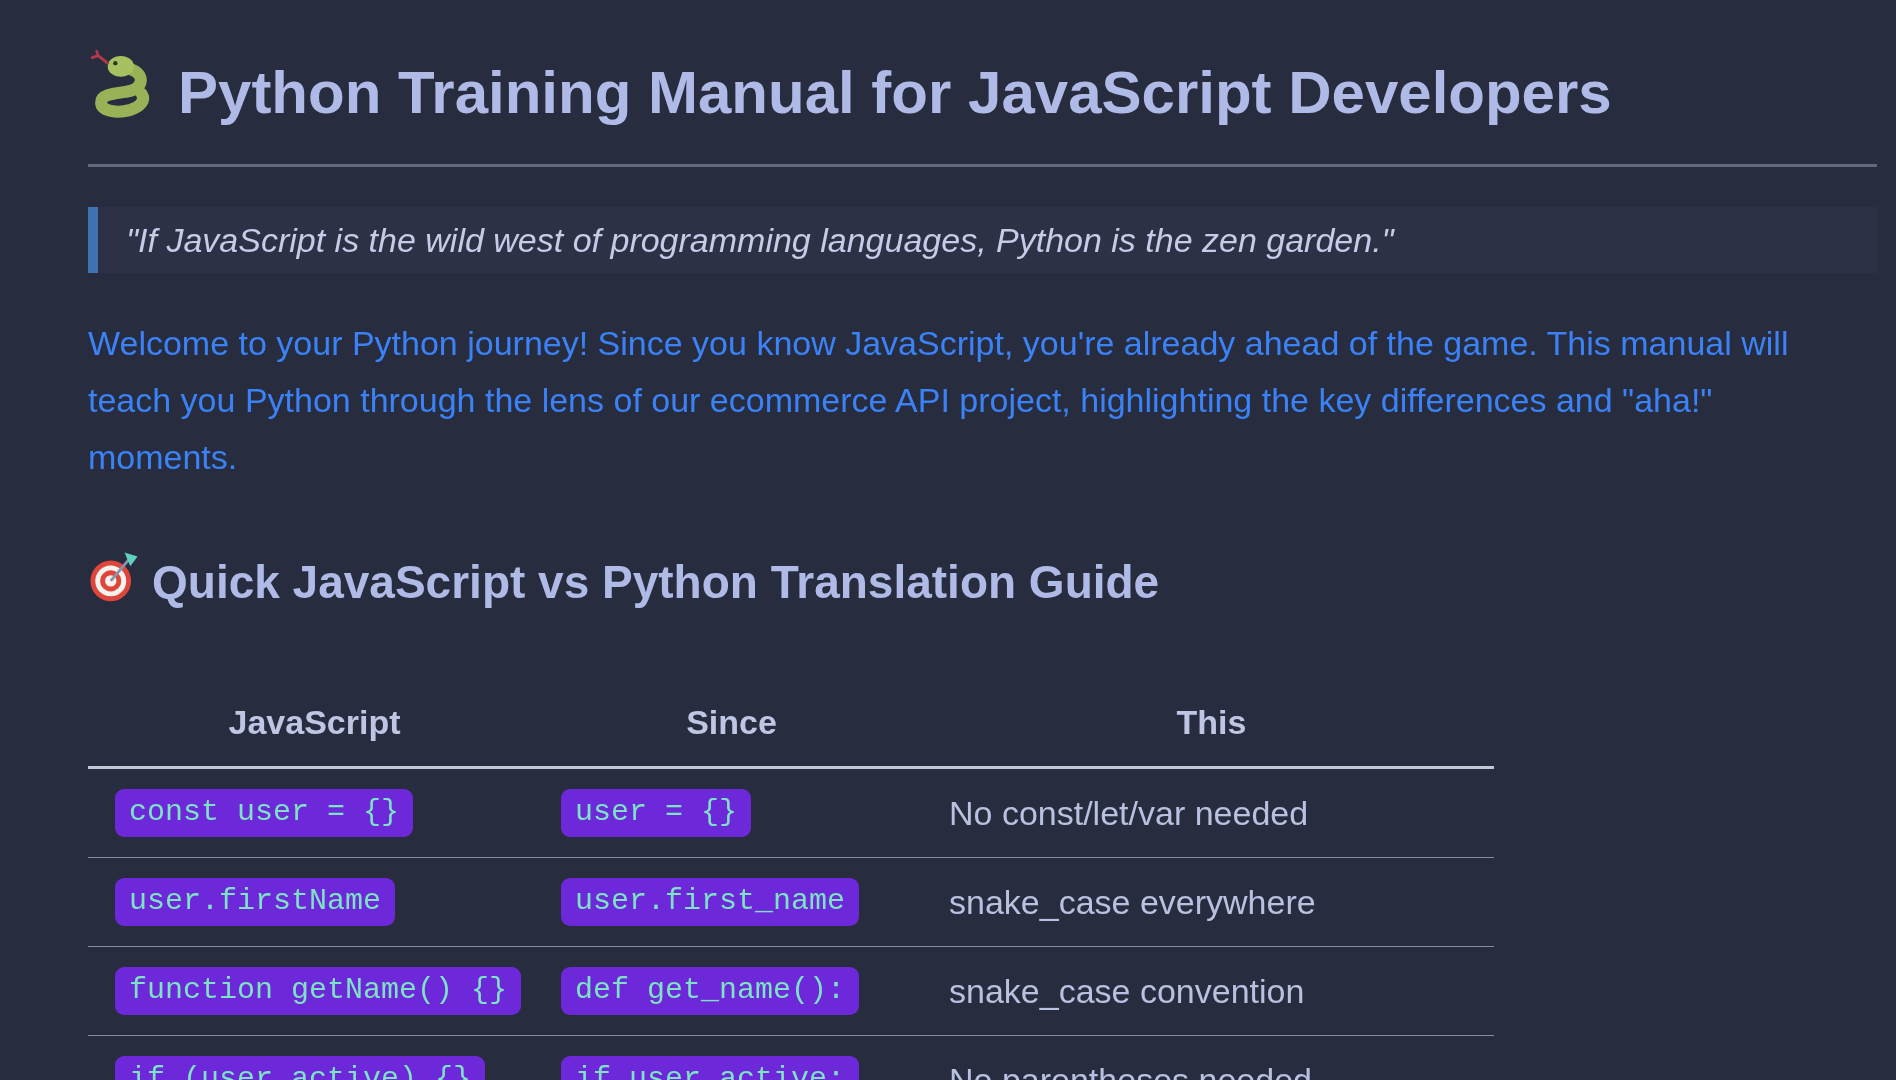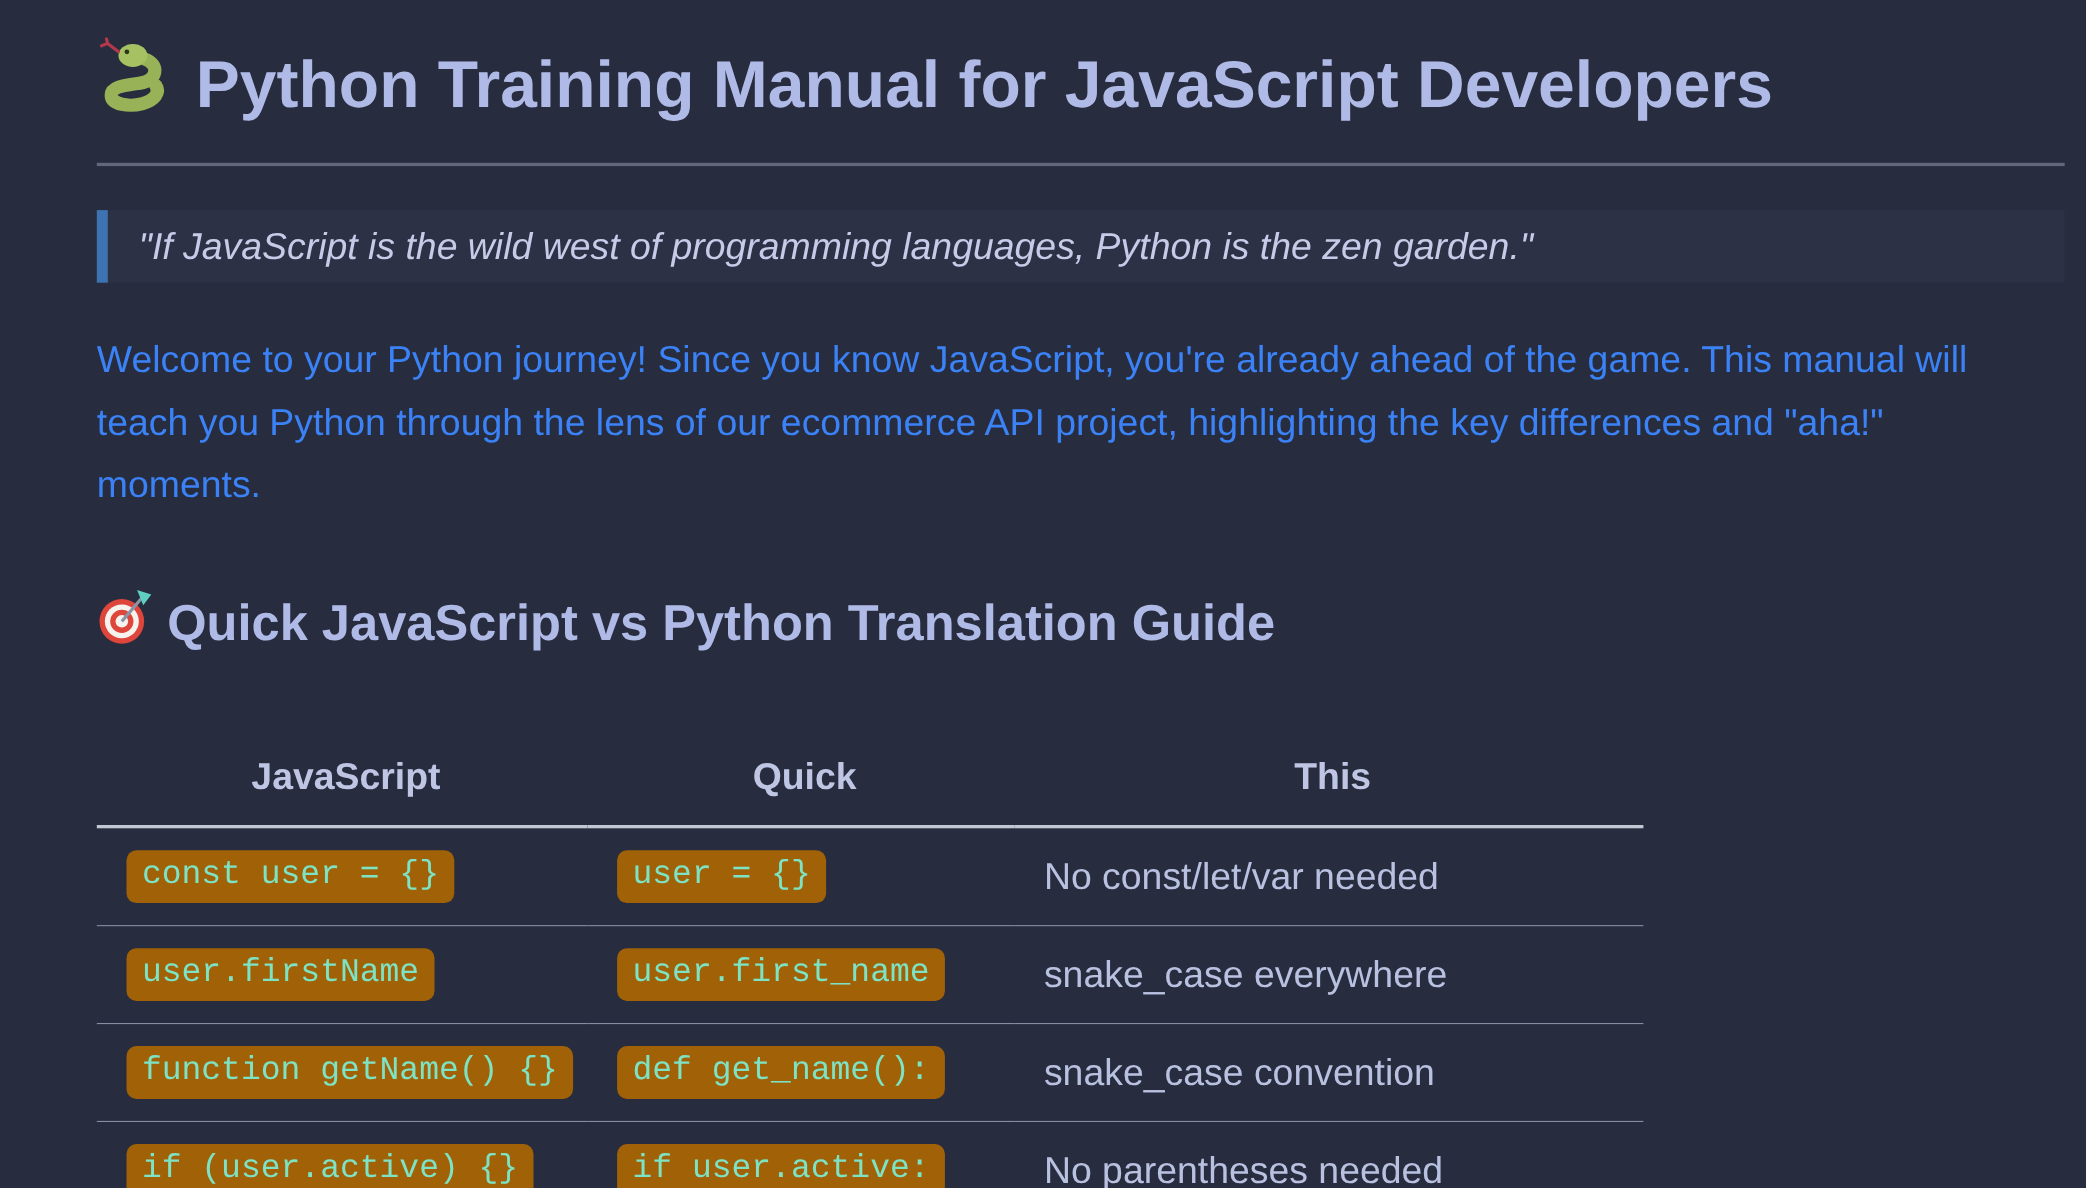--- a/index.html
+++ b/index.html
@@ -7,21 +7,21 @@
     padding: 0;
     background: #272c3e;
     font-family: "Liberation Sans", sans-serif;
     color: #b9c1e0;
   }
   .page {
     width: 1896px;
     height: 1080px;
     overflow: hidden;
     box-sizing: border-box;
-    padding: 20px 19px 0 88px;
+    padding: 36px 19px 0 88px;
   }
   h1.doc-title {
     margin: 14px 0 0 0;
     font-size: 60px;
     font-weight: bold;
     color: #b0bae6;
     display: flex;
     align-items: center;
     gap: 20px;
     letter-spacing: 0;
@@ -76,21 +76,21 @@
   }
   table.translate td {
     padding: 20px 20px 20px 27px;
     border-bottom: 1px solid #878da2;
     font-size: 34px;
     color: #b9c1e0;
     vertical-align: middle;
   }
   .code-badge {
     display: inline-block;
-    background: #a16207;
+    background: #6d28d9;
     color: #7de3c4;
     font-family: "Liberation Mono", "DejaVu Sans Mono", monospace;
     font-size: 30px;
     line-height: 34px;
     padding: 6px 14px 8px 14px;
     border-radius: 9px;
     white-space: nowrap;
   }
 </style>
 </head>
@@ -134,21 +134,21 @@
 
   <table class="translate">
     <colgroup>
       <col style="width:446px">
       <col style="width:388px">
       <col style="width:572px">
     </colgroup>
     <thead>
       <tr>
         <th>JavaScript</th>
-        <th>Quick</th>
+        <th>Since</th>
         <th>This</th>
       </tr>
     </thead>
     <tbody>
       <tr>
         <td><span class="code-badge">const user = {}</span></td>
         <td><span class="code-badge">user = {}</span></td>
         <td>No const/let/var needed</td>
       </tr>
       <tr>

